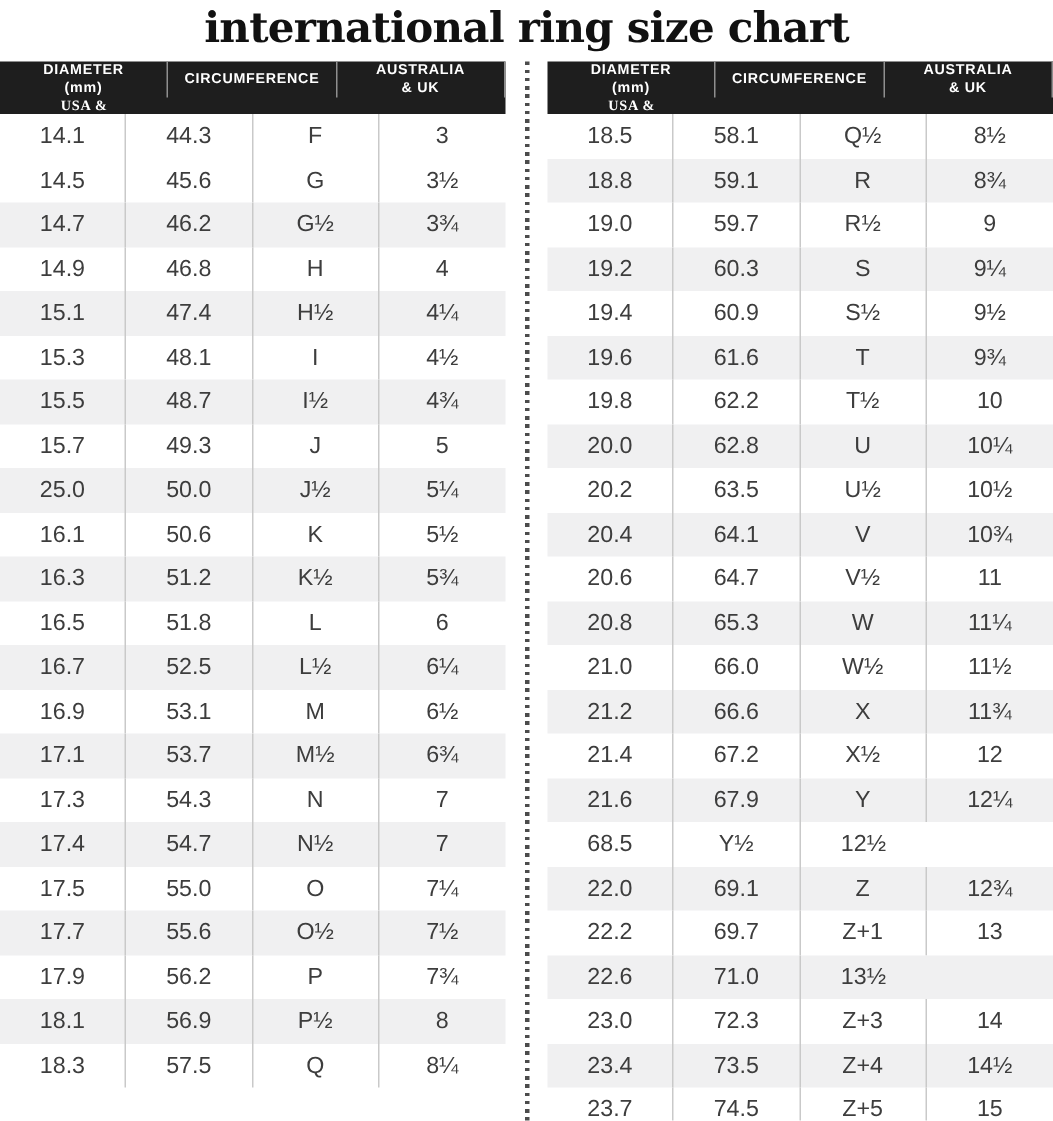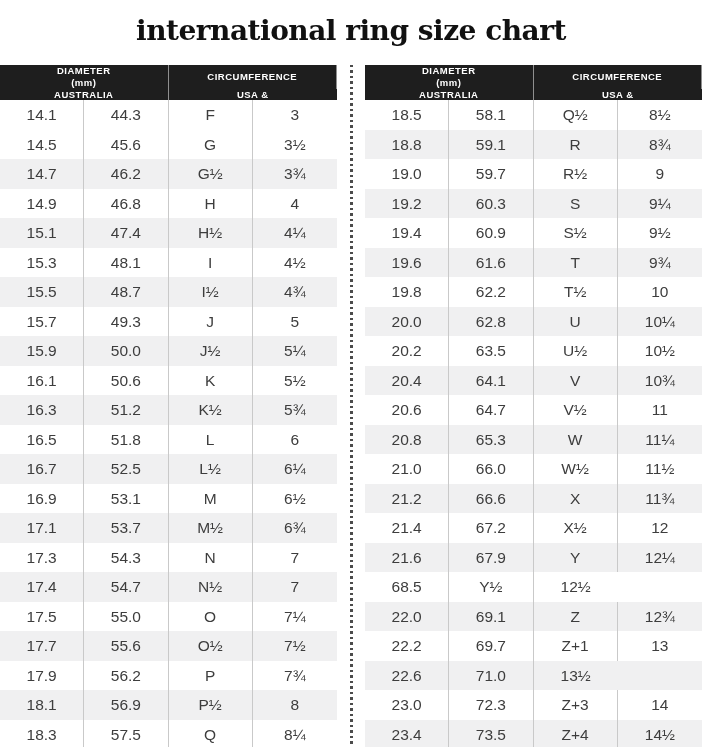--- a/index.html
+++ b/index.html
@@ -6,42 +6,42 @@
     --header-bg:#1e1e1e; --header-text:#ffffff; --stripe:#f0f0f1;
     --body-text:#3d3d3d; --sep:#c9c9c9; --hsep:#8f8f8f; --dots:#4c4c4c; --title:#111111;
   }
   *{box-sizing:border-box;}
   html,body{margin:0;padding:0;}
   body{
     width:702px;height:747px;overflow:hidden;background:#ffffff;
     font-family:"Liberation Sans", sans-serif;
   }
   .title{
-    margin:16px;height:33px;text-align:center;
+    margin:4px;height:33px;text-align:center;
     font-family:"DejaVu Serif", serif;font-weight:800;
     font-size:28px;line-height:30px;letter-spacing:-0.5px;color:var(--title);
     white-space:nowrap;
   }
   .tables{position:relative;display:flex;width:702px;height:714px;}
   .ring-table{width:337px;display:flex;flex-direction:column;}
   .spacer{width:28px;display:flex;justify-content:center;}
   .dotted-divider{
     width:3px;height:100%;
     background-image:repeating-linear-gradient(to bottom,var(--dots) 0px,var(--dots) 2.2px,transparent 2.2px,transparent 5.5px);
   }
   .thead{
-    display:grid;grid-template-columns:repeat(2,1fr);
+    display:grid;grid-template-columns:repeat(3,1fr);
     background:var(--header-bg);height:35px;
   }
   .hcell{
     display:flex;flex-direction:column;align-items:center;justify-content:center;
     color:var(--header-text);font-size:9.5px;font-weight:700;letter-spacing:0.5px;
     line-height:12px;border-right:1px solid var(--hsep);text-align:center;
   }
-  .hcell:last-child{border-right:none;}
+  .hcell:last-child{border-right:none;font-family:Liberation Serif, serif;}
   .tbody{display:flex;flex-direction:column;justify-content:center;}
   .trow{display:grid;grid-template-columns:repeat(4,1fr);height:29.52px;}
   .trow.striped{background:var(--stripe);}
   .tcell{
     display:flex;align-items:center;justify-content:center;
     color:var(--body-text);font-size:15.5px;line-height:1;
     border-right:1px solid var(--sep);
   }
   .tcell:last-child{border-right:none;}
 </style>
@@ -112,21 +112,21 @@
           <div class="tcell">I½</div>
           <div class="tcell">4¾</div>
         </div>
         <div class="trow">
           <div class="tcell">15.7</div>
           <div class="tcell">49.3</div>
           <div class="tcell">J</div>
           <div class="tcell">5</div>
         </div>
         <div class="trow striped">
-          <div class="tcell">15.9</div>
+          <div class="tcell">25.0</div>
           <div class="tcell">50.0</div>
           <div class="tcell">J½</div>
           <div class="tcell">5¼</div>
         </div>
         <div class="trow">
           <div class="tcell">16.1</div>
           <div class="tcell">50.6</div>
           <div class="tcell">K</div>
           <div class="tcell">5½</div>
         </div>

